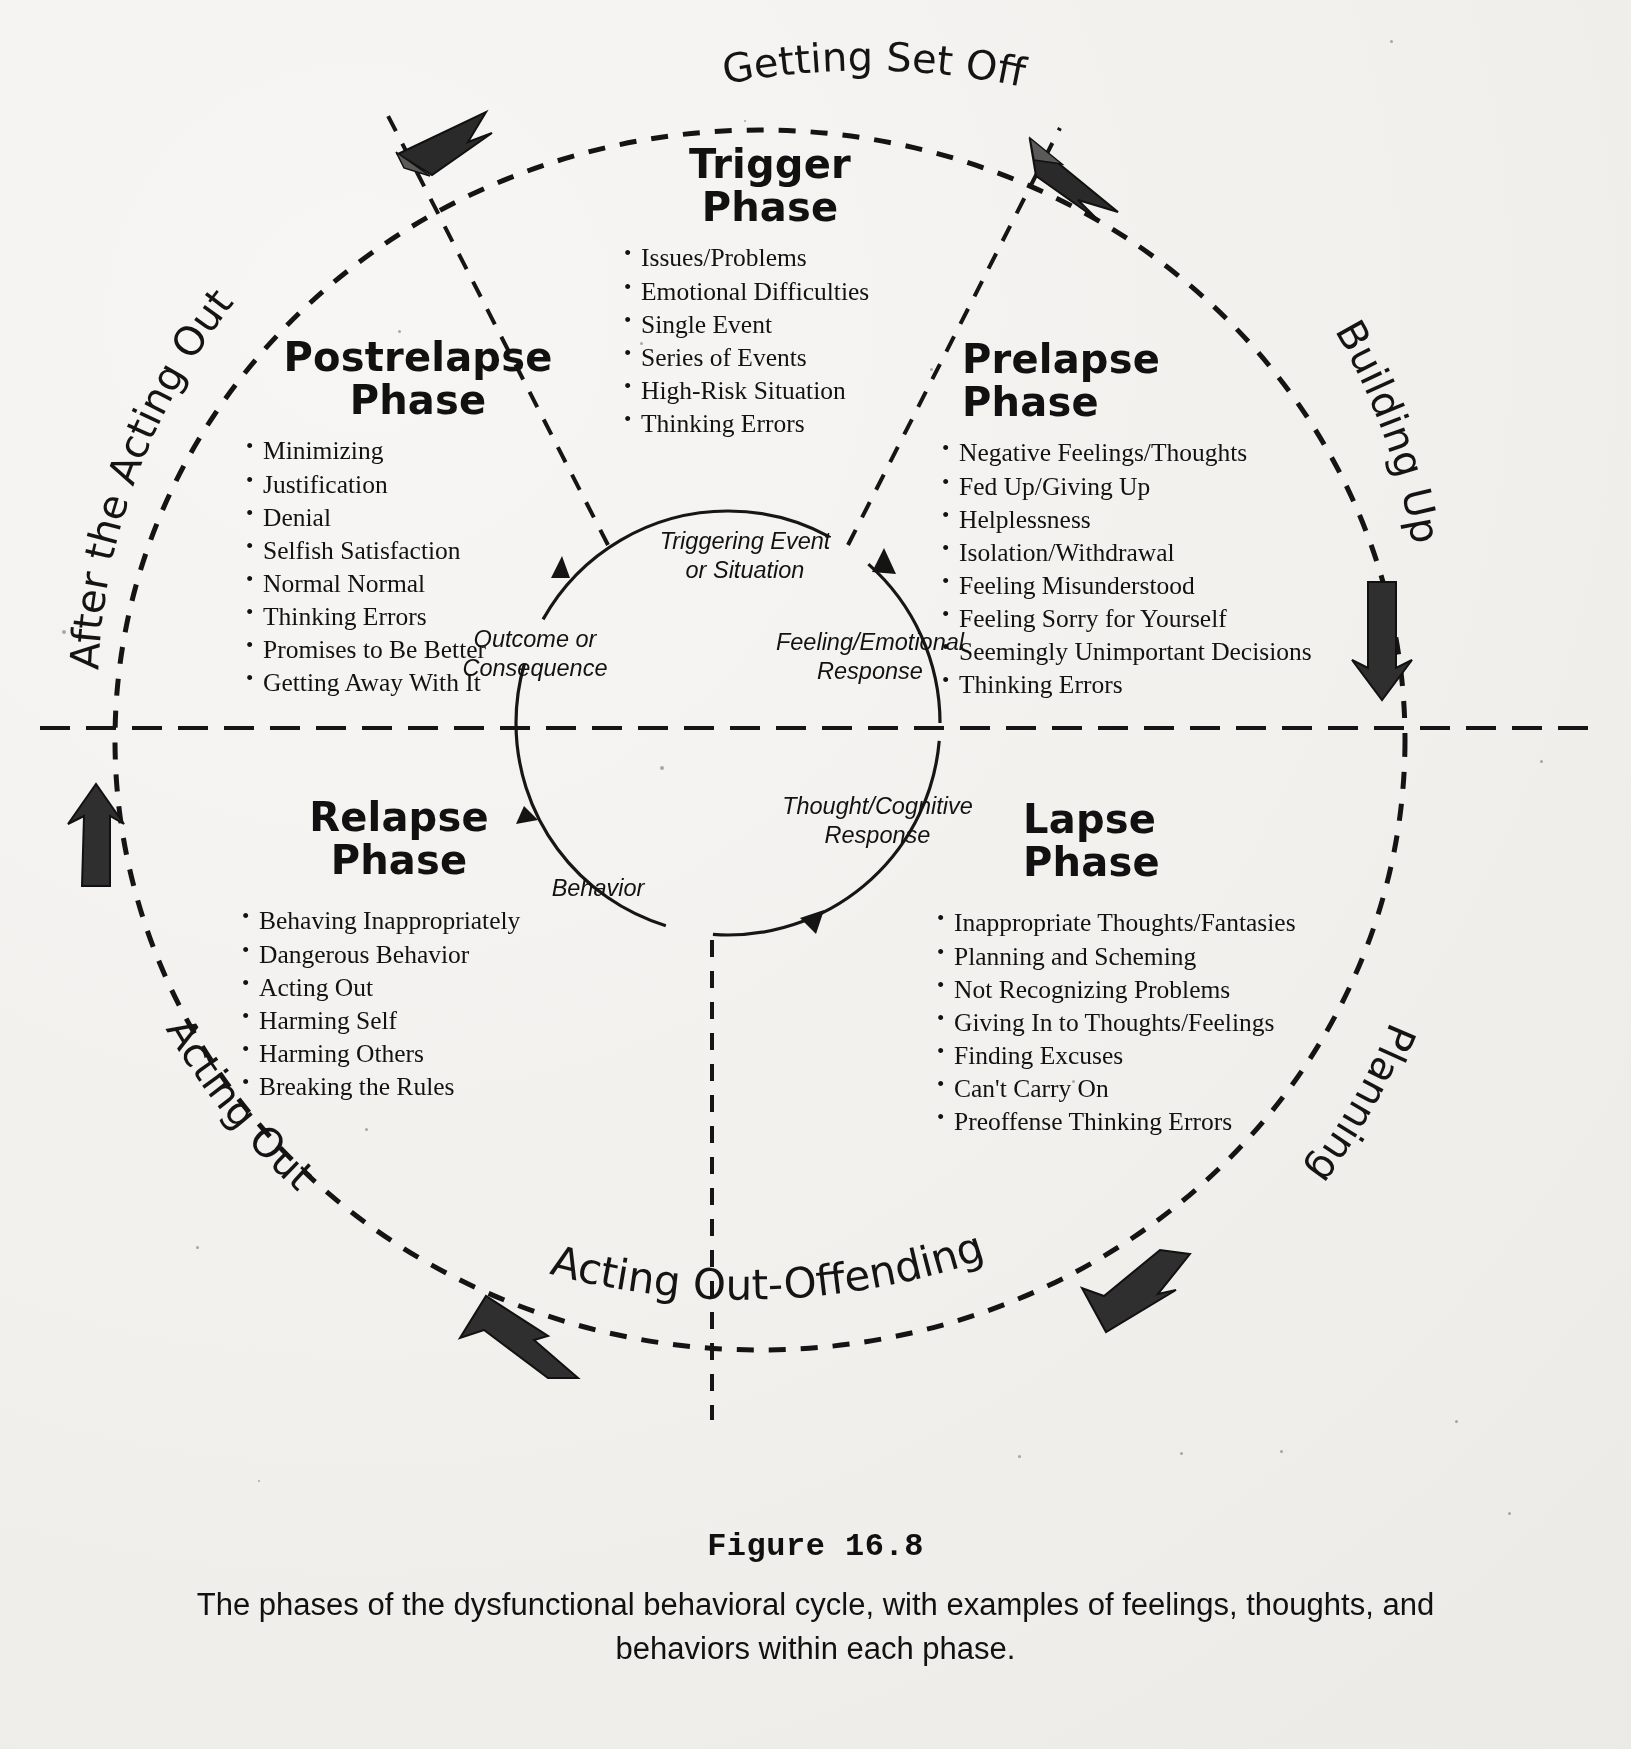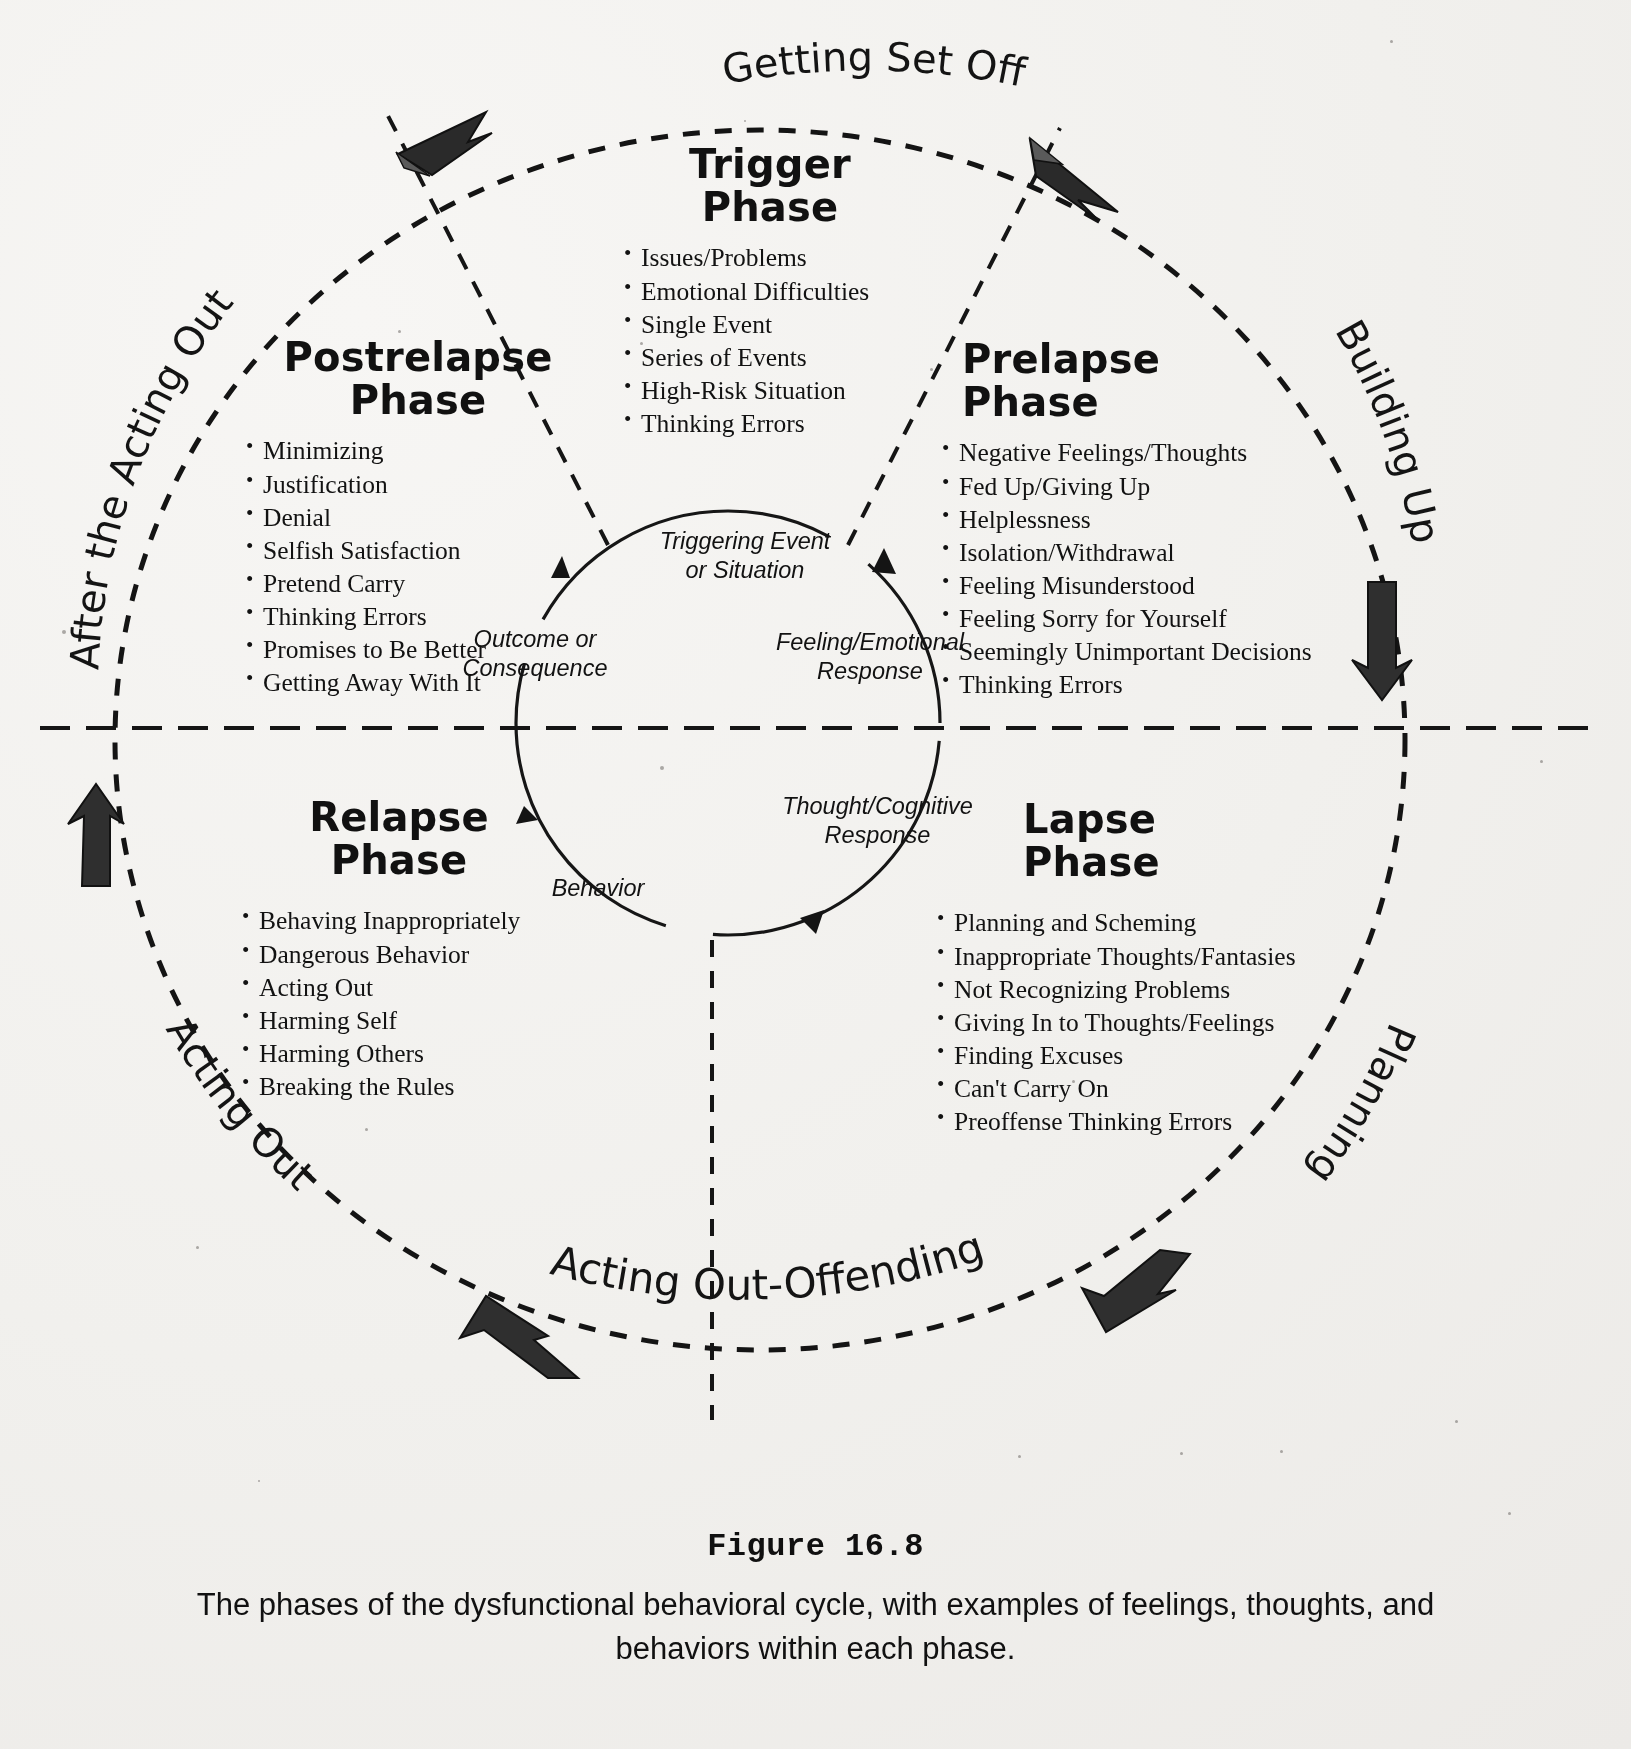--- a/index.html
+++ b/index.html
@@ -257,35 +257,35 @@
   <div class="phase-block" id="block-postrelapse">
     <div class="phase-title">
       <span>Postrelapse</span>
       <span>Phase</span>
     </div>
     <ul class="phase-list">
       <li>Minimizing</li>
       <li>Justification</li>
       <li>Denial</li>
       <li>Selfish Satisfaction</li>
-      <li>Pretend Carry</li>
+      <li>Normal Normal</li>
       <li>Thinking Errors</li>
       <li>Promises to Be Better</li>
       <li>Getting Away With It</li>
     </ul>
   </div>
 
   <div class="phase-block list-right" id="block-lapse">
     <div class="phase-title">
       <span>Lapse</span>
       <span>Phase</span>
     </div>
     <ul class="phase-list">
+      <li>Inappropriate Thoughts/Fantasies</li>
       <li>Planning and Scheming</li>
-      <li>Inappropriate Thoughts/Fantasies</li>
       <li>Not Recognizing Problems</li>
       <li>Giving In to Thoughts/Feelings</li>
       <li>Finding Excuses</li>
       <li>Can't Carry On</li>
       <li>Preoffense Thinking Errors</li>
     </ul>
   </div>
 
   <div class="phase-block" id="block-relapse">
     <div class="phase-title">

